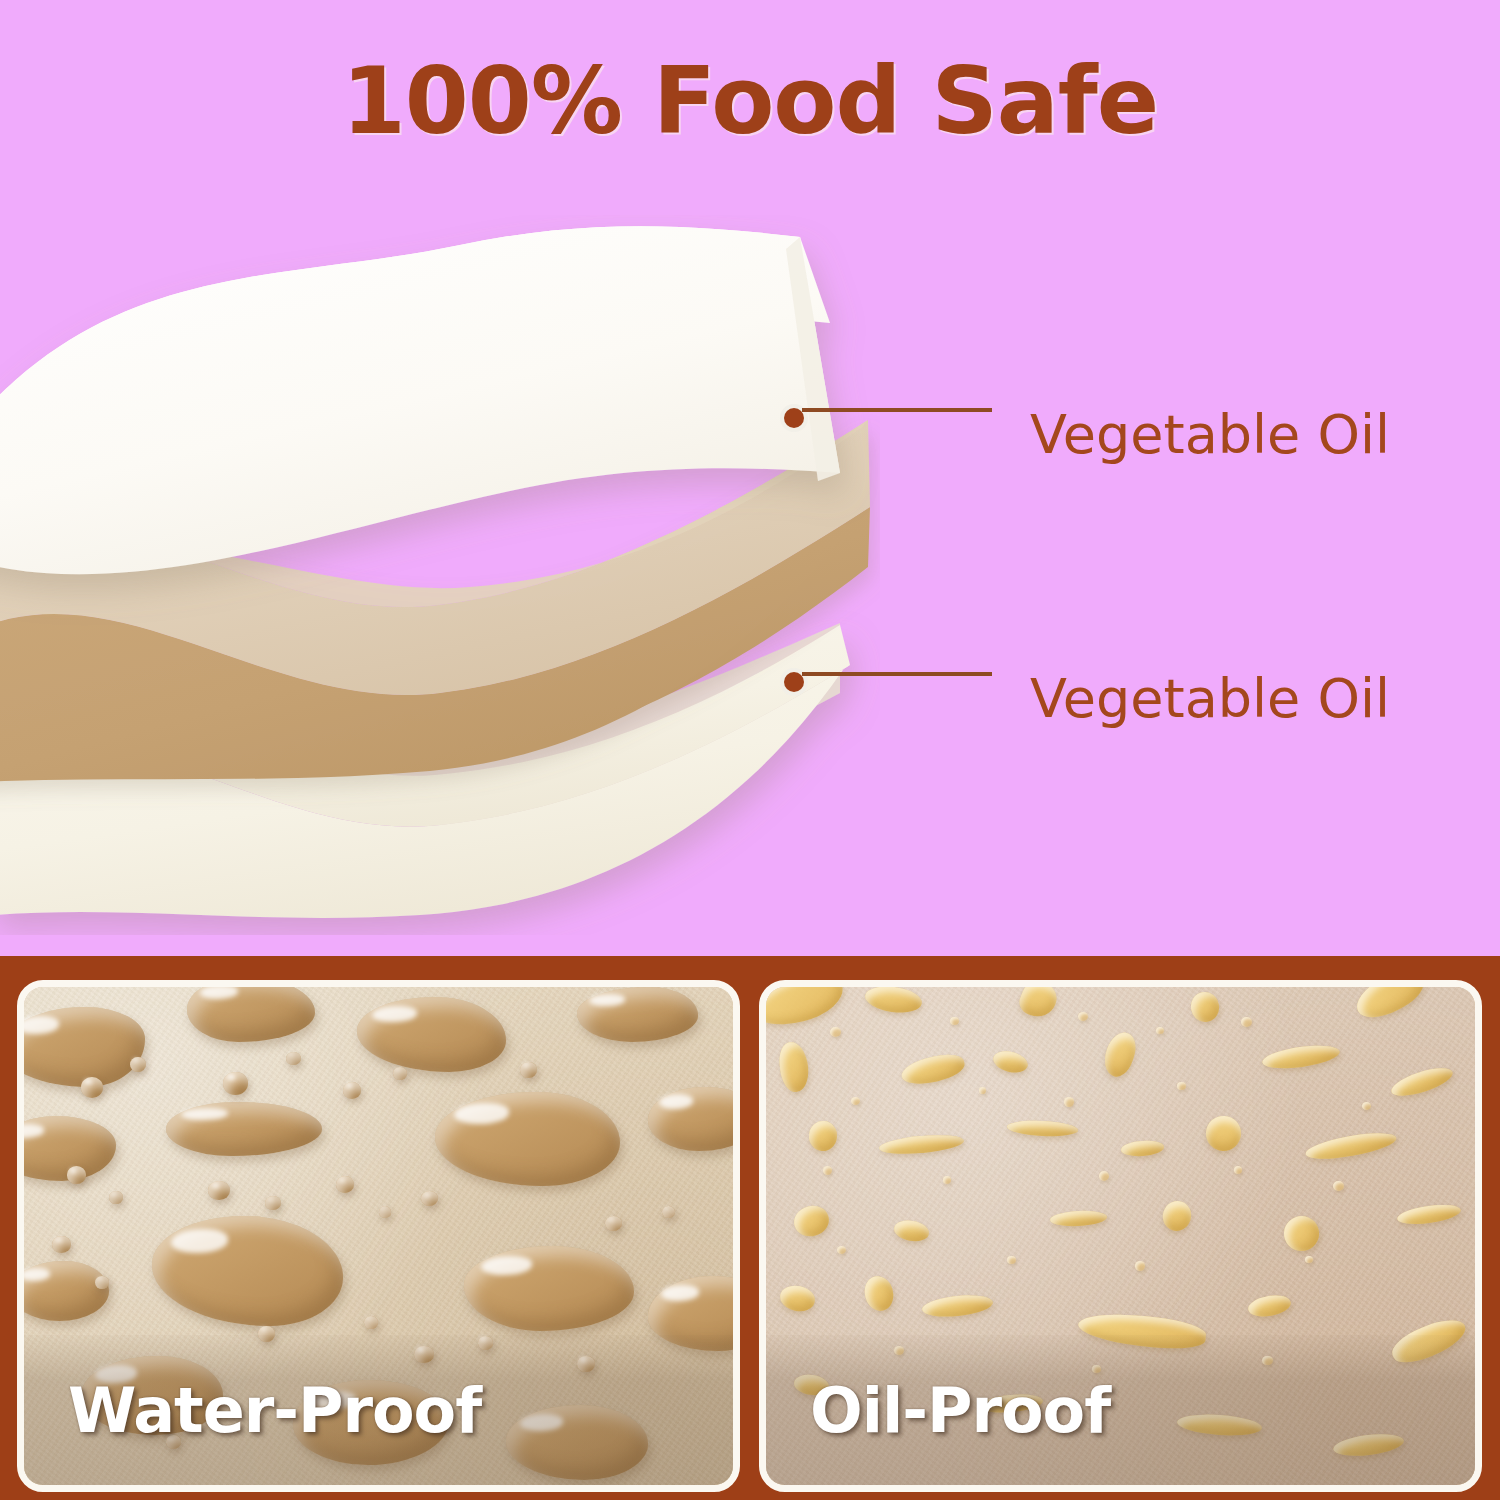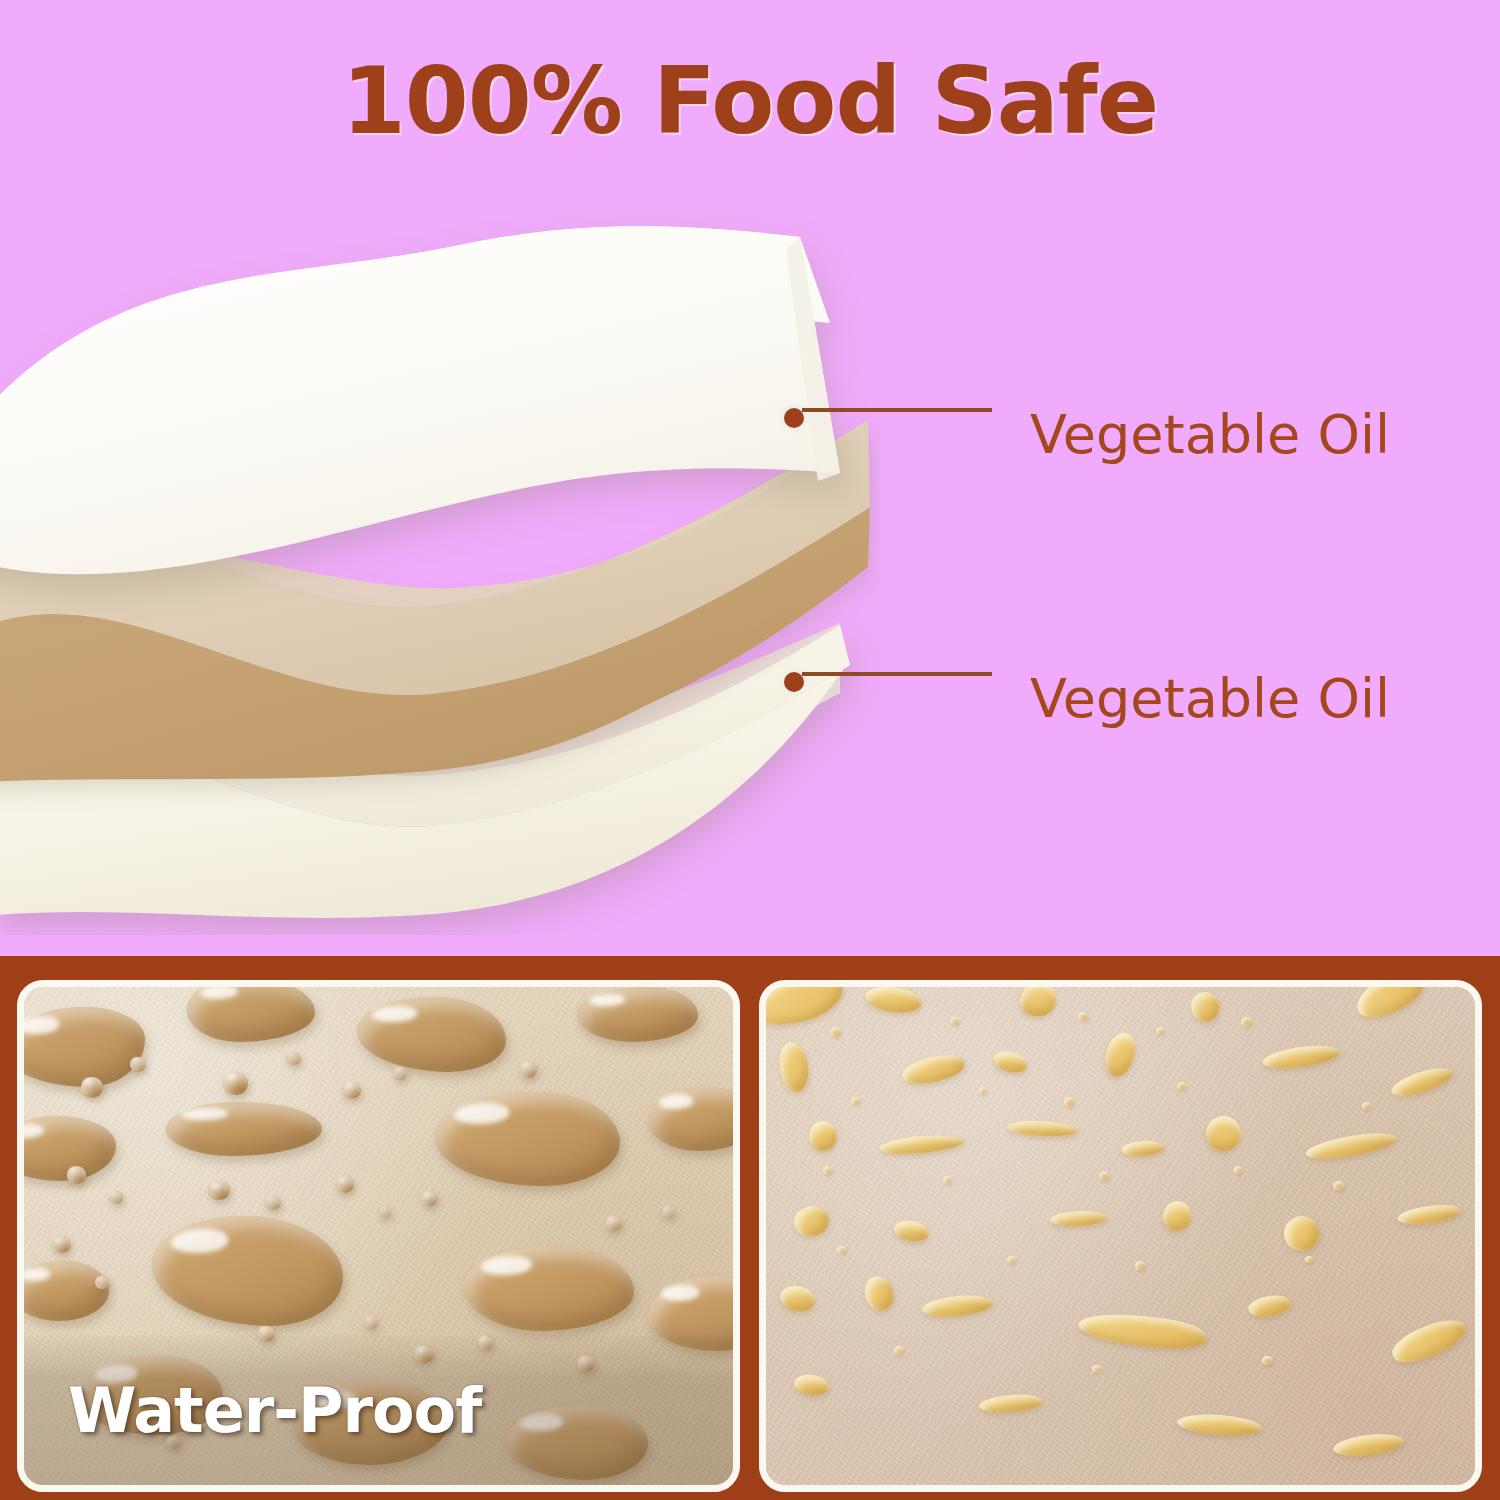--- a/index.html
+++ b/index.html
@@ -424,16 +424,19 @@
       <div class="oil-sm" style="left:66%;top:36%;width:1.2%;height:1.6%;"></div>
       <div class="oil-sm" style="left:80%;top:39%;width:1.5%;height:2%;"></div>
       <div class="oil-sm" style="left:10%;top:52%;width:1.3%;height:1.7%;"></div>
       <div class="oil-sm" style="left:34%;top:54%;width:1.2%;height:1.6%;"></div>
       <div class="oil-sm" style="left:52%;top:55%;width:1.5%;height:2%;"></div>
       <div class="oil-sm" style="left:76%;top:54%;width:1.1%;height:1.5%;"></div>
       <div class="oil-sm" style="left:18%;top:72%;width:1.4%;height:1.8%;"></div>
       <div class="oil-sm" style="left:46%;top:76%;width:1.2%;height:1.6%;"></div>
       <div class="oil-sm" style="left:70%;top:74%;width:1.5%;height:2%;"></div>
 
+      <div class="caption-band">
+        <span class="caption-text">Oil-Proof</span>
+      </div>
     </div>
   </div>
 
 </div>
 
 </body></html>

